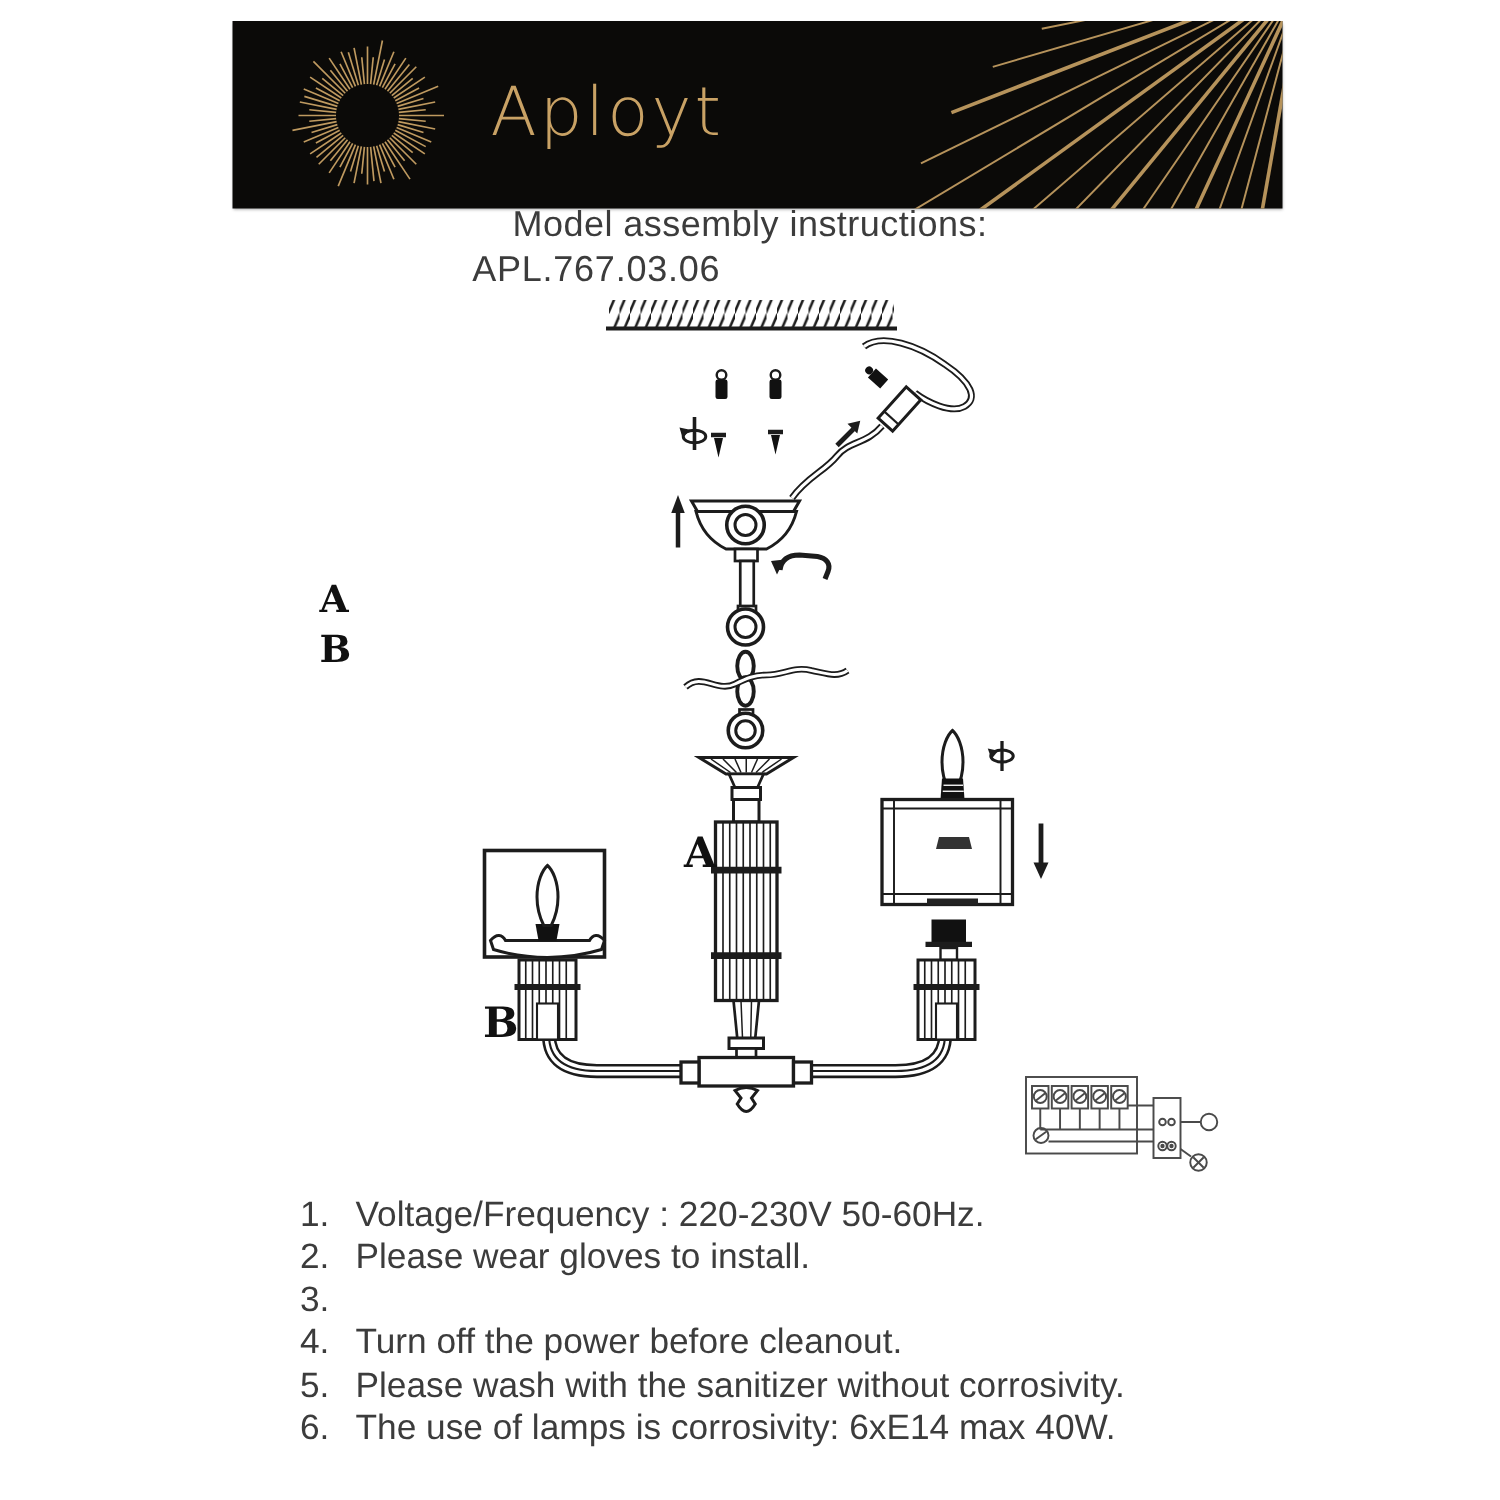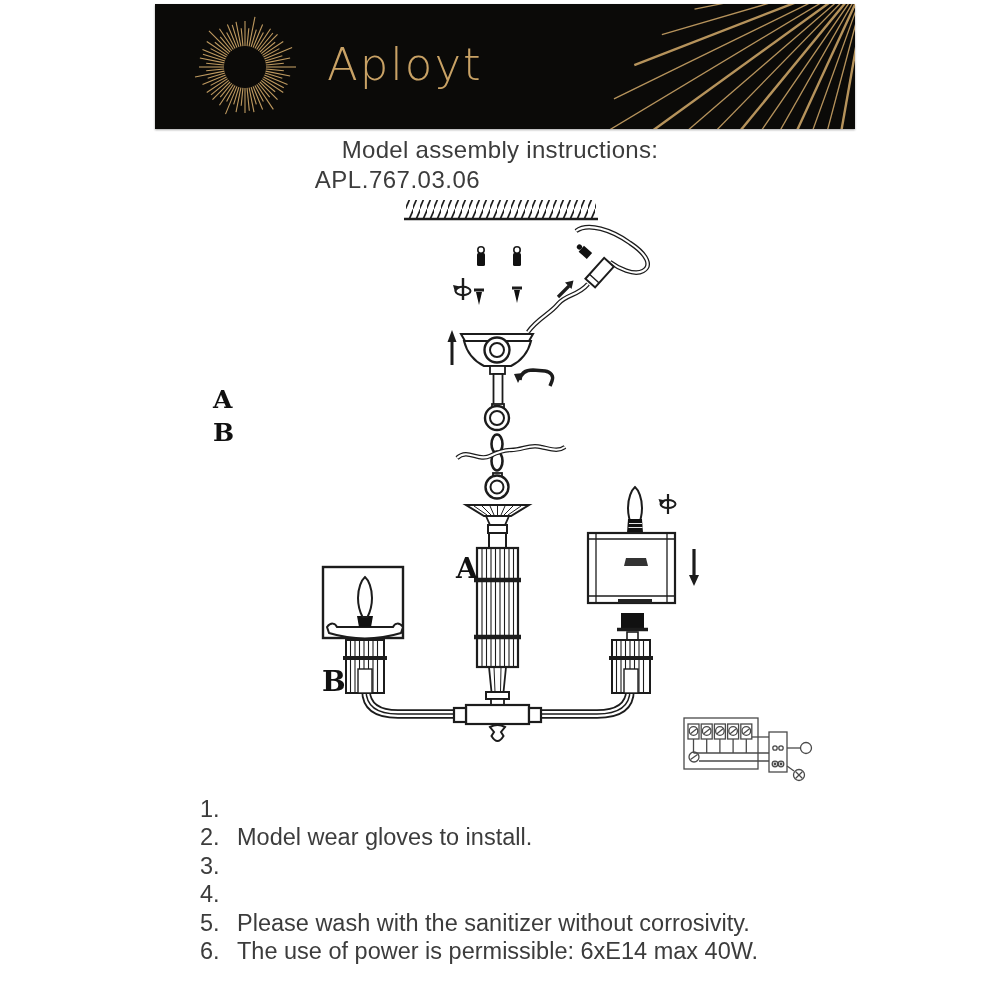--- a/index.html
+++ b/index.html
@@ -1,20 +1,20 @@
 <!DOCTYPE html>
 <html><head>
 <meta charset="utf-8">
 <style>
   html,body{margin:0;padding:0;background:#ffffff;}
   body{width:1000px;height:1000px;font-family:"Liberation Sans",sans-serif;color:#3c3c3c;}
   .page{position:relative;width:1000px;height:1000px;background:#fff;overflow:hidden;}
 
   
-  .banner{position:absolute;left:155px;top:4px;width:700px;height:125px;background:#0b0a08;box-shadow:0 1px 2px rgba(0,0,0,.35);text-align:center;}
+  .banner{position:absolute;left:155px;top:14px;width:700px;height:125px;background:#0b0a08;box-shadow:0 1px 2px rgba(0,0,0,.35);text-align:center;}
   .banner svg{position:absolute;left:0;top:0;}
   .brand-name{position:absolute;left:172px;top:50%;transform:translateY(-55%);
     font-family:"DejaVu Sans",sans-serif;font-weight:300;font-size:45px;
     letter-spacing:2px;color:#c9a265;}
 
   
   .title{position:absolute;top:136px;left:0;width:1000px;text-align:center;
     font-size:24px;letter-spacing:.3px;color:#3c3c3c;}
   .model{position:absolute;top:166px;left:0;width:795px;text-align:center;
     font-size:24px;letter-spacing:.5px;color:#3c3c3c;}
@@ -378,34 +378,36 @@
   <div class="part-spec" id="part-a">
     <span class="plabel">A</span>
   </div>
   <div class="part-spec" id="part-b">
     <span class="plabel">B</span>
   </div>
 
   <div class="instructions">
     <div class="ins-row">
       <span class="ins-num">1.</span>
+      <span class="ins-text">Voltage/Frequency : 220-230V 50-60Hz.</span>
     </div>
     <div class="ins-row">
       <span class="ins-num">2.</span>
-      <span class="ins-text">Model wear gloves to install.</span>
+      <span class="ins-text">Please wear gloves to install.</span>
     </div>
     <div class="ins-row">
       <span class="ins-num">3.</span>
     </div>
     <div class="ins-row">
       <span class="ins-num">4.</span>
+      <span class="ins-text">Turn off the power before cleanout.</span>
     </div>
     <div class="ins-row">
       <span class="ins-num">5.</span>
       <span class="ins-text">Please wash with the sanitizer without corrosivity.</span>
     </div>
     <div class="ins-row">
       <span class="ins-num">6.</span>
-      <span class="ins-text">The use of power is permissible: 6xE14 max 40W.</span>
+      <span class="ins-text">The use of lamps is corrosivity: 6xE14 max 40W.</span>
     </div>
   </div>
 
 </div>
 
 </body></html>

